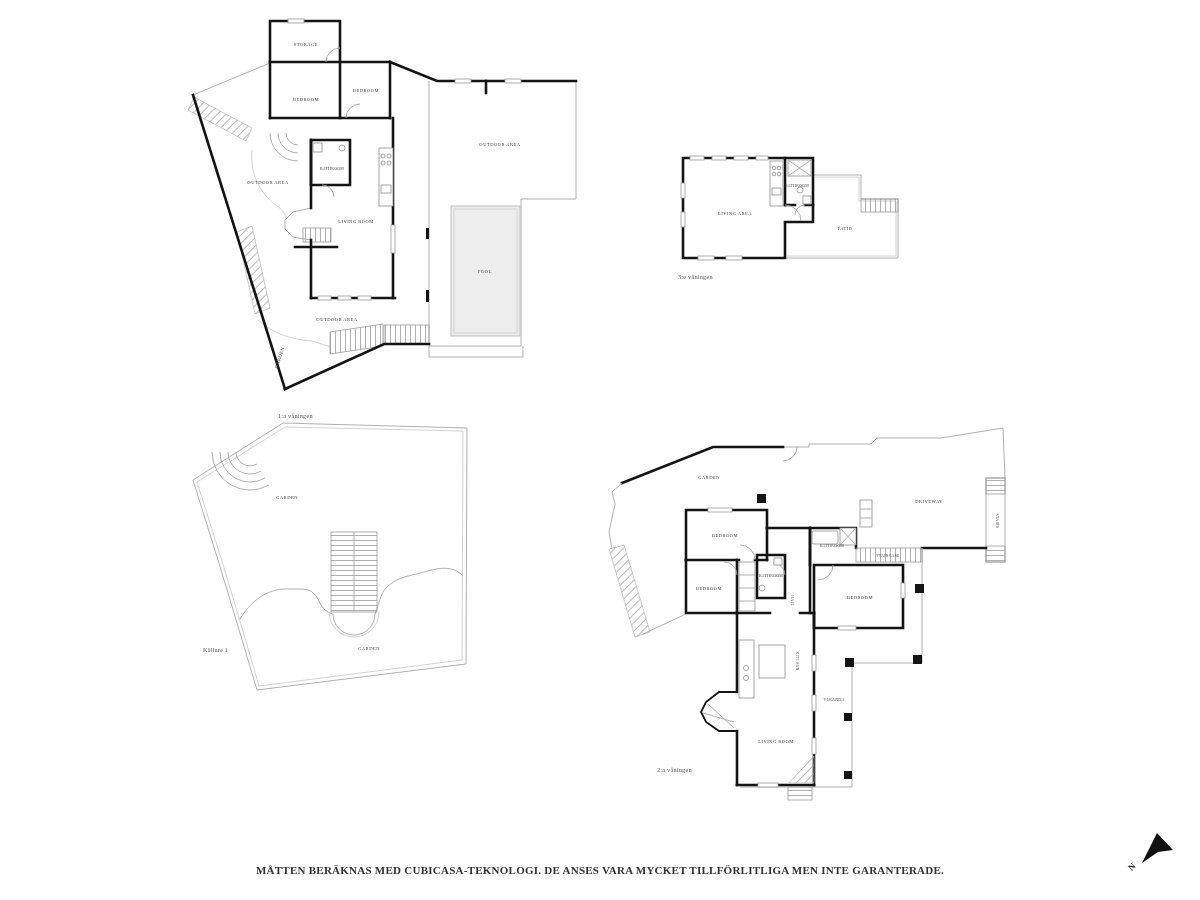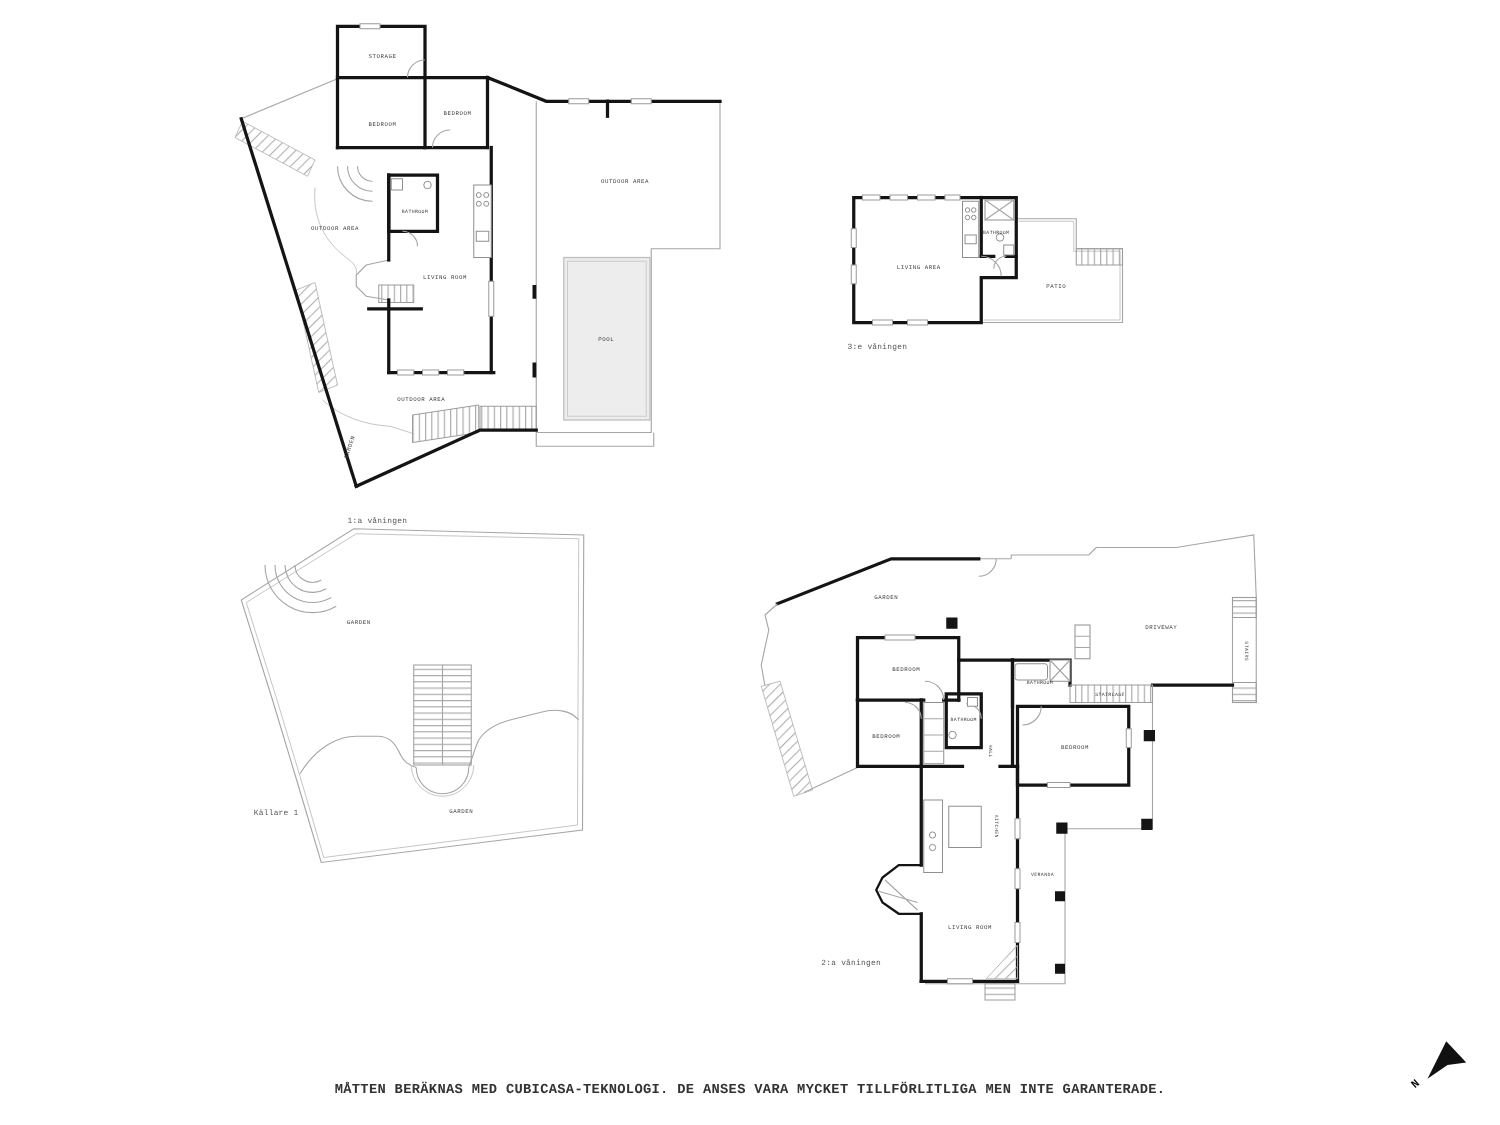--- a/index.html
+++ b/index.html
@@ -1,17 +1,17 @@
 <!DOCTYPE html>
 <html><head>
 <meta charset="utf-8">
 <style>
   html,body{margin:0;padding:0;background:#fff;}
   .canvas{position:relative;width:1200px;height:900px;background:#ffffff;overflow:hidden;
-          font-family:Liberation Mono, monospace;}
+          font-family:Liberation Serif, serif;}
   svg{position:absolute;left:0;top:0;}
   .wall{fill:none;stroke:#141414;stroke-width:2.6;stroke-linecap:square;stroke-linejoin:miter;}
   .wall2{fill:none;stroke:#141414;stroke-width:1.8;stroke-linecap:square;}
   .thin{fill:none;stroke:#a6a6a6;stroke-width:0.9;}
   .thin2{fill:none;stroke:#c6c6c6;stroke-width:0.8;}
   .fixture{fill:#ffffff;stroke:#8f8f8f;stroke-width:0.8;}
   .stair{stroke:#9c9c9c;stroke-width:0.8;}
   .hatchband{stroke:#b5b5b5;stroke-width:0.7;}
   .win{fill:#ffffff;stroke:#9a9a9a;stroke-width:0.8;}
   .blackseg{fill:#141414;stroke:none;}

